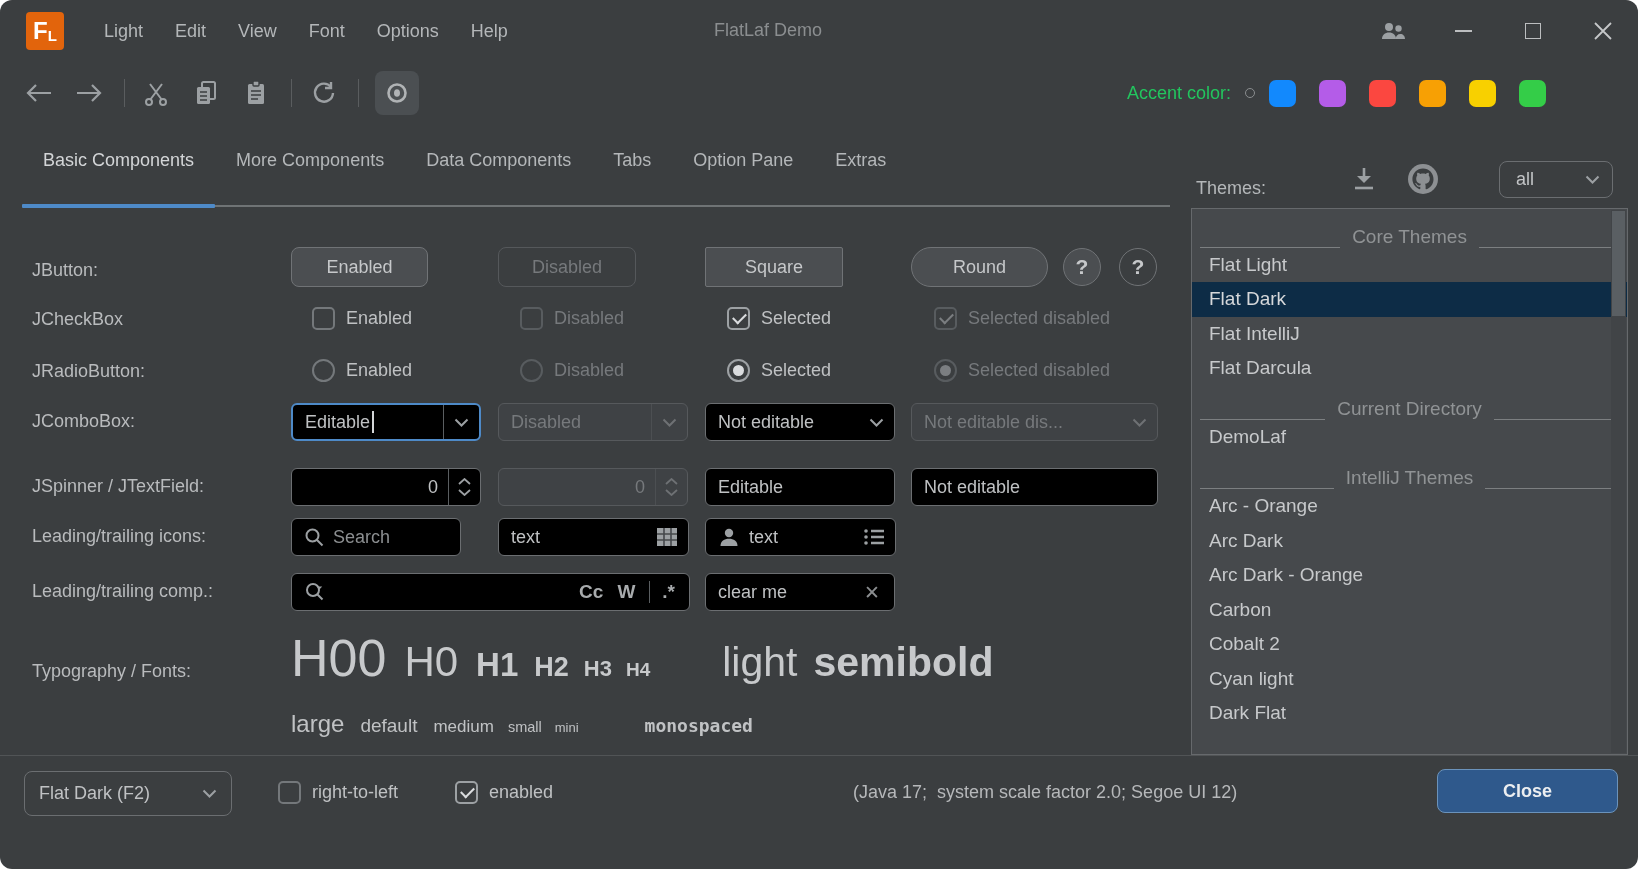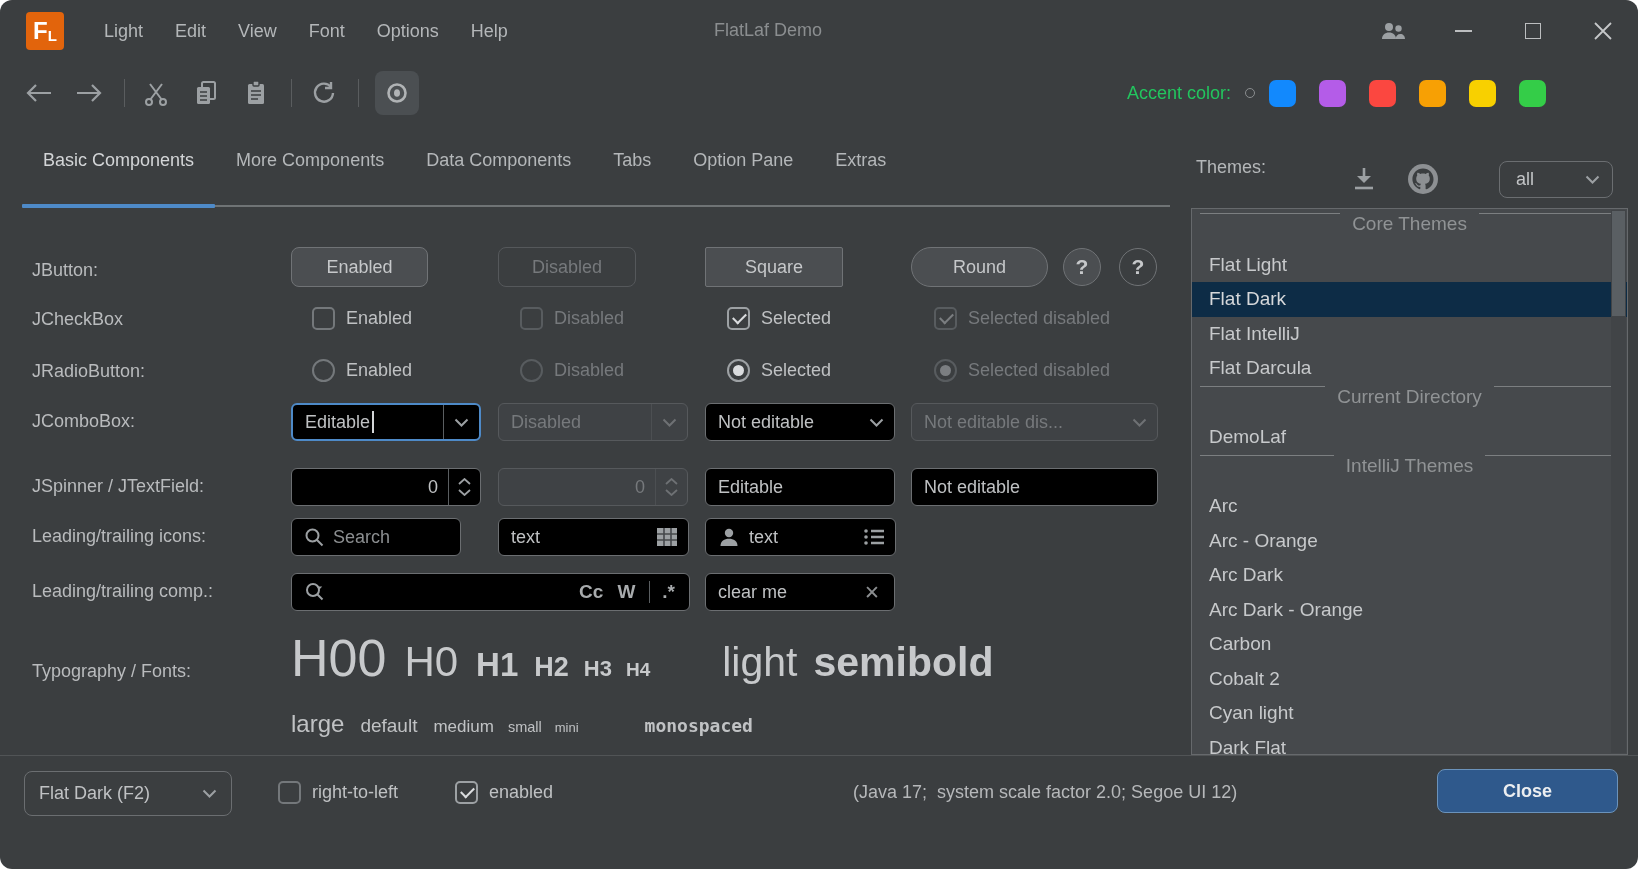--- a/index.html
+++ b/index.html
@@ -35,21 +35,21 @@
   
   .tabbar { position:absolute; top:150px; left:0; width:1175px; height:58px; }
   .tabs { display:flex; padding-left:22px; height:100%; font-size:18px; }
   .tab { position:relative; padding:0 21px; display:flex; align-items:flex-start; color:#b4b7b9; cursor:default; }
   .tab.selected { color:#d3d5d7; }
   .tab-underline { position:absolute; bottom:0; height:4px; border-radius:1px; }
   .tab-gray-line { position:absolute; bottom:1px; left:22px; width:1148px; height:2px; background:#6f7375; }
 
   
   .themes-head { position:absolute; top:150px; left:1191px; right:0; height:58px; }
-  .themes-label { position:absolute; left:5px; top:7px; font-size:18px; color:#b4b7b9; }
+  .themes-label { position:absolute; left:5px; top:28px; font-size:18px; color:#b4b7b9; }
   .dl-icon { position:absolute; left:160px; top:16px; }
   .gh-icon { position:absolute; left:215px; top:12px; }
   .mini-combo { position:absolute; left:308px; top:11px; width:114px; height:37px; border:1px solid #6b6e71; border-radius:8px; display:flex; align-items:center; font-size:18px; color:#c3c5c7; padding-left:16px; }
   .mini-combo svg { margin-left:auto; margin-right:12px; }
 
   
   .rowlabel { position:absolute; left:32px; font-size:18px; color:#b9bbbd; }
   .btn { position:absolute; height:40px; background:#4b4e51; border:1px solid #707376; border-radius:8px; font-size:18px; color:#c6c8ca; display:flex; align-items:center; justify-content:center; cursor:default; }
   .btn.disabled { background:transparent; border-color:#55585b; color:#76797c; }
   .btn.round { border-radius:20px; }
@@ -102,21 +102,21 @@
   .t-medium { font-size:17px; margin-right:14px; }
   .t-small { font-size:14.5px; margin-right:13px; }
   .t-mini { font-size:13px; }
   .t-mono { font-size:18px; font-weight:700; font-family:"DejaVu Sans Mono", monospace; margin-left:66px; }
 
   
   .themes-list { position:absolute; left:1191px; top:208px; width:437px; height:547px; background:#46494c; border:1px solid #66696c; overflow:hidden; }
   .list-inner { padding-top:4px; }
   .list-item { height:34.5px; display:flex; align-items:center; padding-left:17px; font-size:19px; color:#c7c9cb; cursor:default; }
   .list-item.selected { background:#0d2c46; color:#d6d8da; }
-  .list-sep { height:34.5px; display:flex; align-items:flex-start; color:#909395; font-size:19px; padding:0 8px; }
+  .list-sep { height:34.5px; display:flex; align-items:flex-end; color:#909395; font-size:19px; padding:0 8px; }
   .list-sep .line { flex:1; height:1px; background:#7c7f81; }
   .list-sep .sep-text { padding:0 12px; }
   .v-scrollbar { position:absolute; top:1px; right:1px; bottom:1px; width:15px; background:#414447; }
   .v-thumb { position:absolute; top:1px; left:1px; width:13px; height:105px; background:#5a5f63; }
 
   
   .bottom-sep { position:absolute; left:0; right:0; top:755px; height:1px; background:#515456; }
   .laf-combo { position:absolute; left:24px; top:771px; width:208px; height:45px; border:1px solid #6b6e71; border-radius:8px; display:flex; align-items:center; padding-left:14px; font-size:18px; color:#c0c2c4; }
   .laf-combo svg { margin-left:auto; margin-right:14px; }
   .bb-check1 { left:278px; top:781px; }
@@ -488,21 +488,20 @@
           <span class="line"></span>
           <span class="sep-text">Current Directory</span>
           <span class="line"></span>
         </div>
       <div class="list-item">DemoLaf</div>
       <div class="list-sep">
           <span class="line"></span>
           <span class="sep-text">IntelliJ Themes</span>
           <span class="line"></span>
         </div>
-      <div class="list-item">Arc</div>
       <div class="list-item">Arc - Orange</div>
       <div class="list-item">Arc Dark</div>
       <div class="list-item">Arc Dark - Orange</div>
       <div class="list-item">Carbon</div>
       <div class="list-item">Cobalt 2</div>
       <div class="list-item">Cyan light</div>
       <div class="list-item">Dark Flat</div>
     </div>
     <div class="v-scrollbar">
       <div class="v-thumb"></div>

